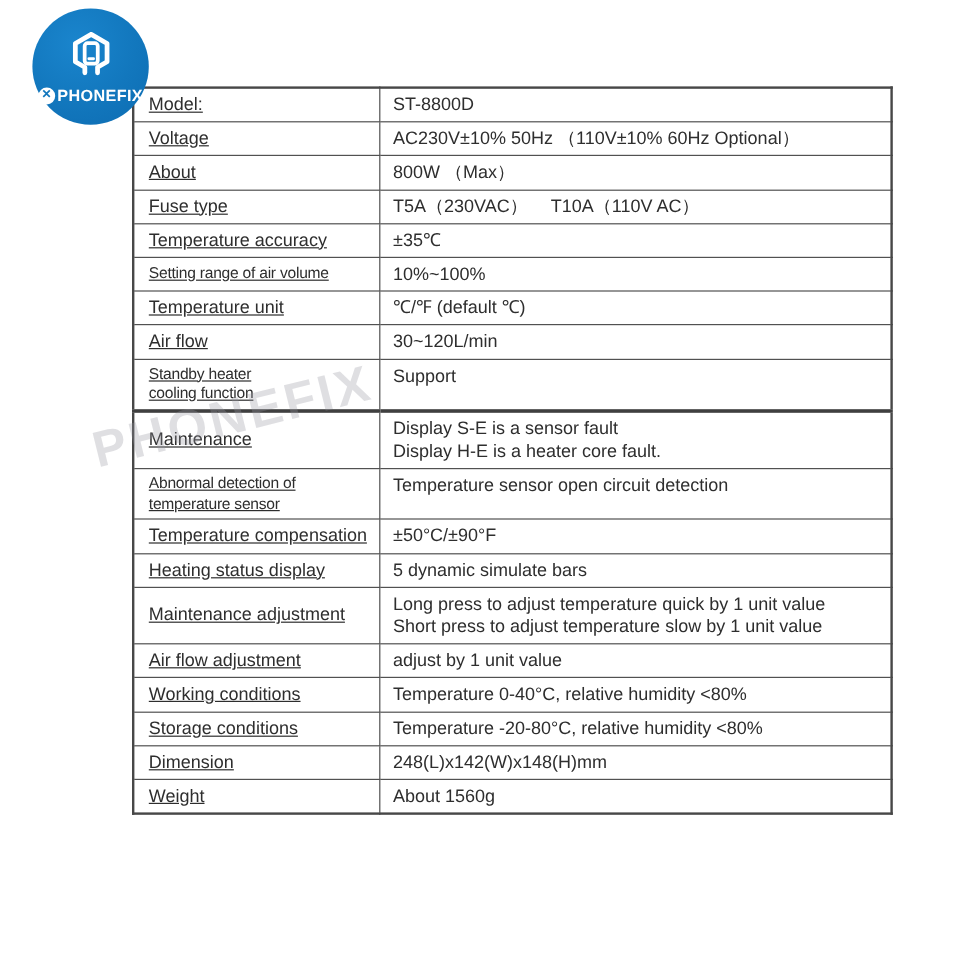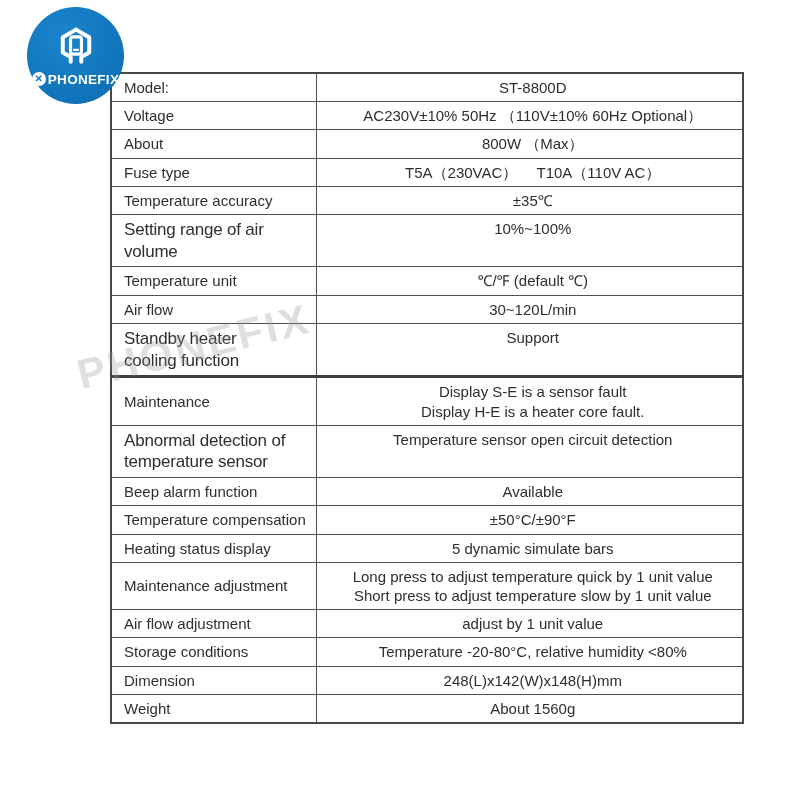--- a/index.html
+++ b/index.html
@@ -82,31 +82,31 @@
     border: 1px solid #515151;
     font-size: 15px;
     line-height: 1.28;
     color: #2e2e2e;
     white-space: pre-wrap;
     overflow: hidden;
   }
   td.spec-label {
     vertical-align: middle;
     padding: 4px 4px 4px 12px;
+    text-decoration: underline;
   }
   td.spec-value {
     vertical-align: top;
     padding: 4px 4px 4px 11px;
-    text-align: center;
   }
   tr.sep td {
     border-top: 3px solid #3f3f3f;
   }
   
-  td.spec-label.narrow { font-size: 17px; letter-spacing: -0.2px; }
+  td.spec-label.narrow { font-size: 13px; letter-spacing: -0.2px; }
 </style>
 </head>
 <body>
 
 <div class="logo-badge">
   <div class="logo-icon-wrap">
     <svg width="40" height="38" viewBox="0 0 24 23" fill="none">
       <path d="M12 1.6 L20 6.2 L20 15.4 L15.2 18.2 L15.2 21 M12 1.6 L4 6.2 L4 15.4 L8.8 18.2 L8.8 21" stroke="#ffffff" stroke-width="2.4" stroke-linejoin="round" stroke-linecap="round"></path>
       <rect x="8.7" y="6" width="6.6" height="10.4" rx="1.5" stroke="#ffffff" stroke-width="1.9" fill="none"></rect>
       <line x1="10.8" y1="13.9" x2="13.2" y2="13.9" stroke="#ffffff" stroke-width="1.4" stroke-linecap="round"></line>
@@ -168,41 +168,41 @@
           <td class="spec-label">Maintenance</td>
           <td class="spec-value">Display S-E is a sensor fault
 Display H-E is a heater core fault.</td>
         </tr>
         <tr>
           <td class="spec-label narrow">Abnormal detection of
 temperature sensor</td>
           <td class="spec-value">Temperature sensor open circuit detection</td>
         </tr>
         <tr>
-          <td class="spec-label">Beep alarm function</td>
-          <td class="spec-value">Available</td>
-        </tr>
-        <tr>
           <td class="spec-label">Temperature compensation</td>
           <td class="spec-value">±50°C/±90°F</td>
         </tr>
         <tr>
           <td class="spec-label">Heating status display</td>
           <td class="spec-value">5 dynamic simulate bars</td>
         </tr>
         <tr>
           <td class="spec-label">Maintenance adjustment</td>
           <td class="spec-value">Long press to adjust temperature quick by 1 unit value
 Short press to adjust temperature slow by 1 unit value</td>
         </tr>
         <tr>
           <td class="spec-label">Air flow adjustment</td>
           <td class="spec-value">adjust by 1 unit value</td>
         </tr>
         <tr>
+          <td class="spec-label">Working conditions</td>
+          <td class="spec-value">Temperature 0-40°C, relative humidity &lt;80%</td>
+        </tr>
+        <tr>
           <td class="spec-label">Storage conditions</td>
           <td class="spec-value">Temperature -20-80°C, relative humidity &lt;80%</td>
         </tr>
         <tr>
           <td class="spec-label">Dimension</td>
           <td class="spec-value">248(L)x142(W)x148(H)mm</td>
         </tr>
         <tr>
           <td class="spec-label">Weight</td>
           <td class="spec-value">About 1560g</td>

